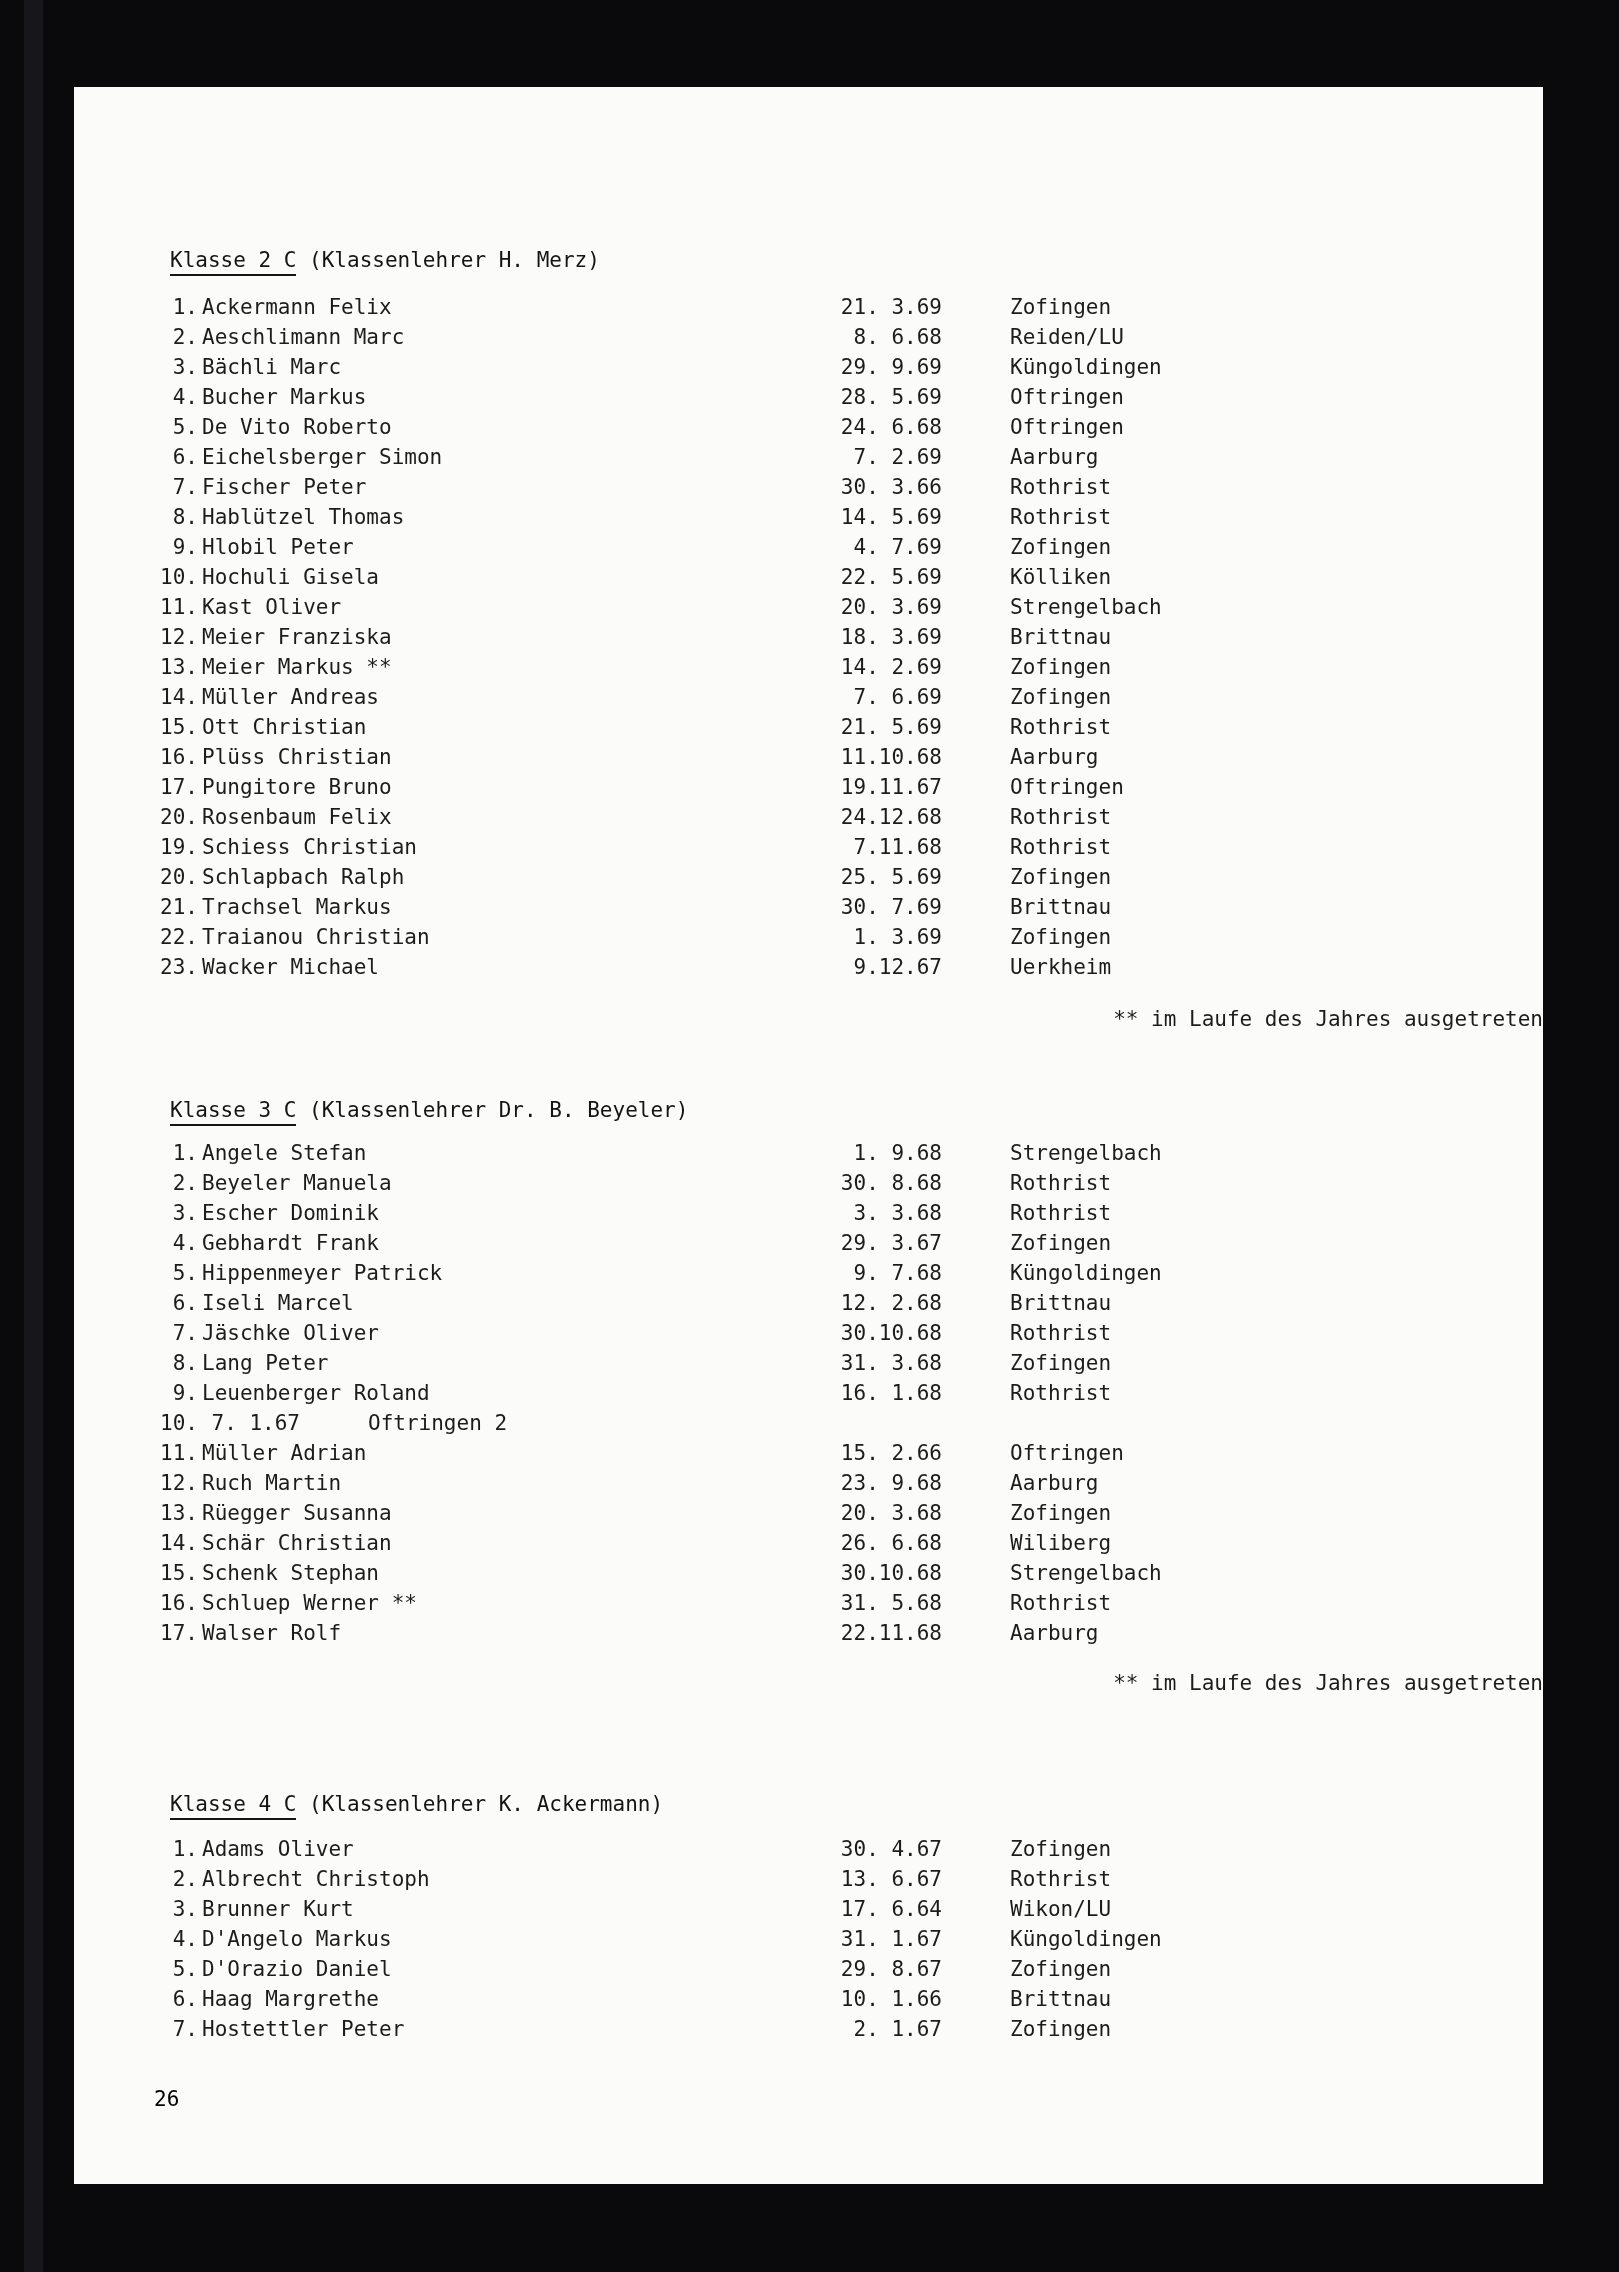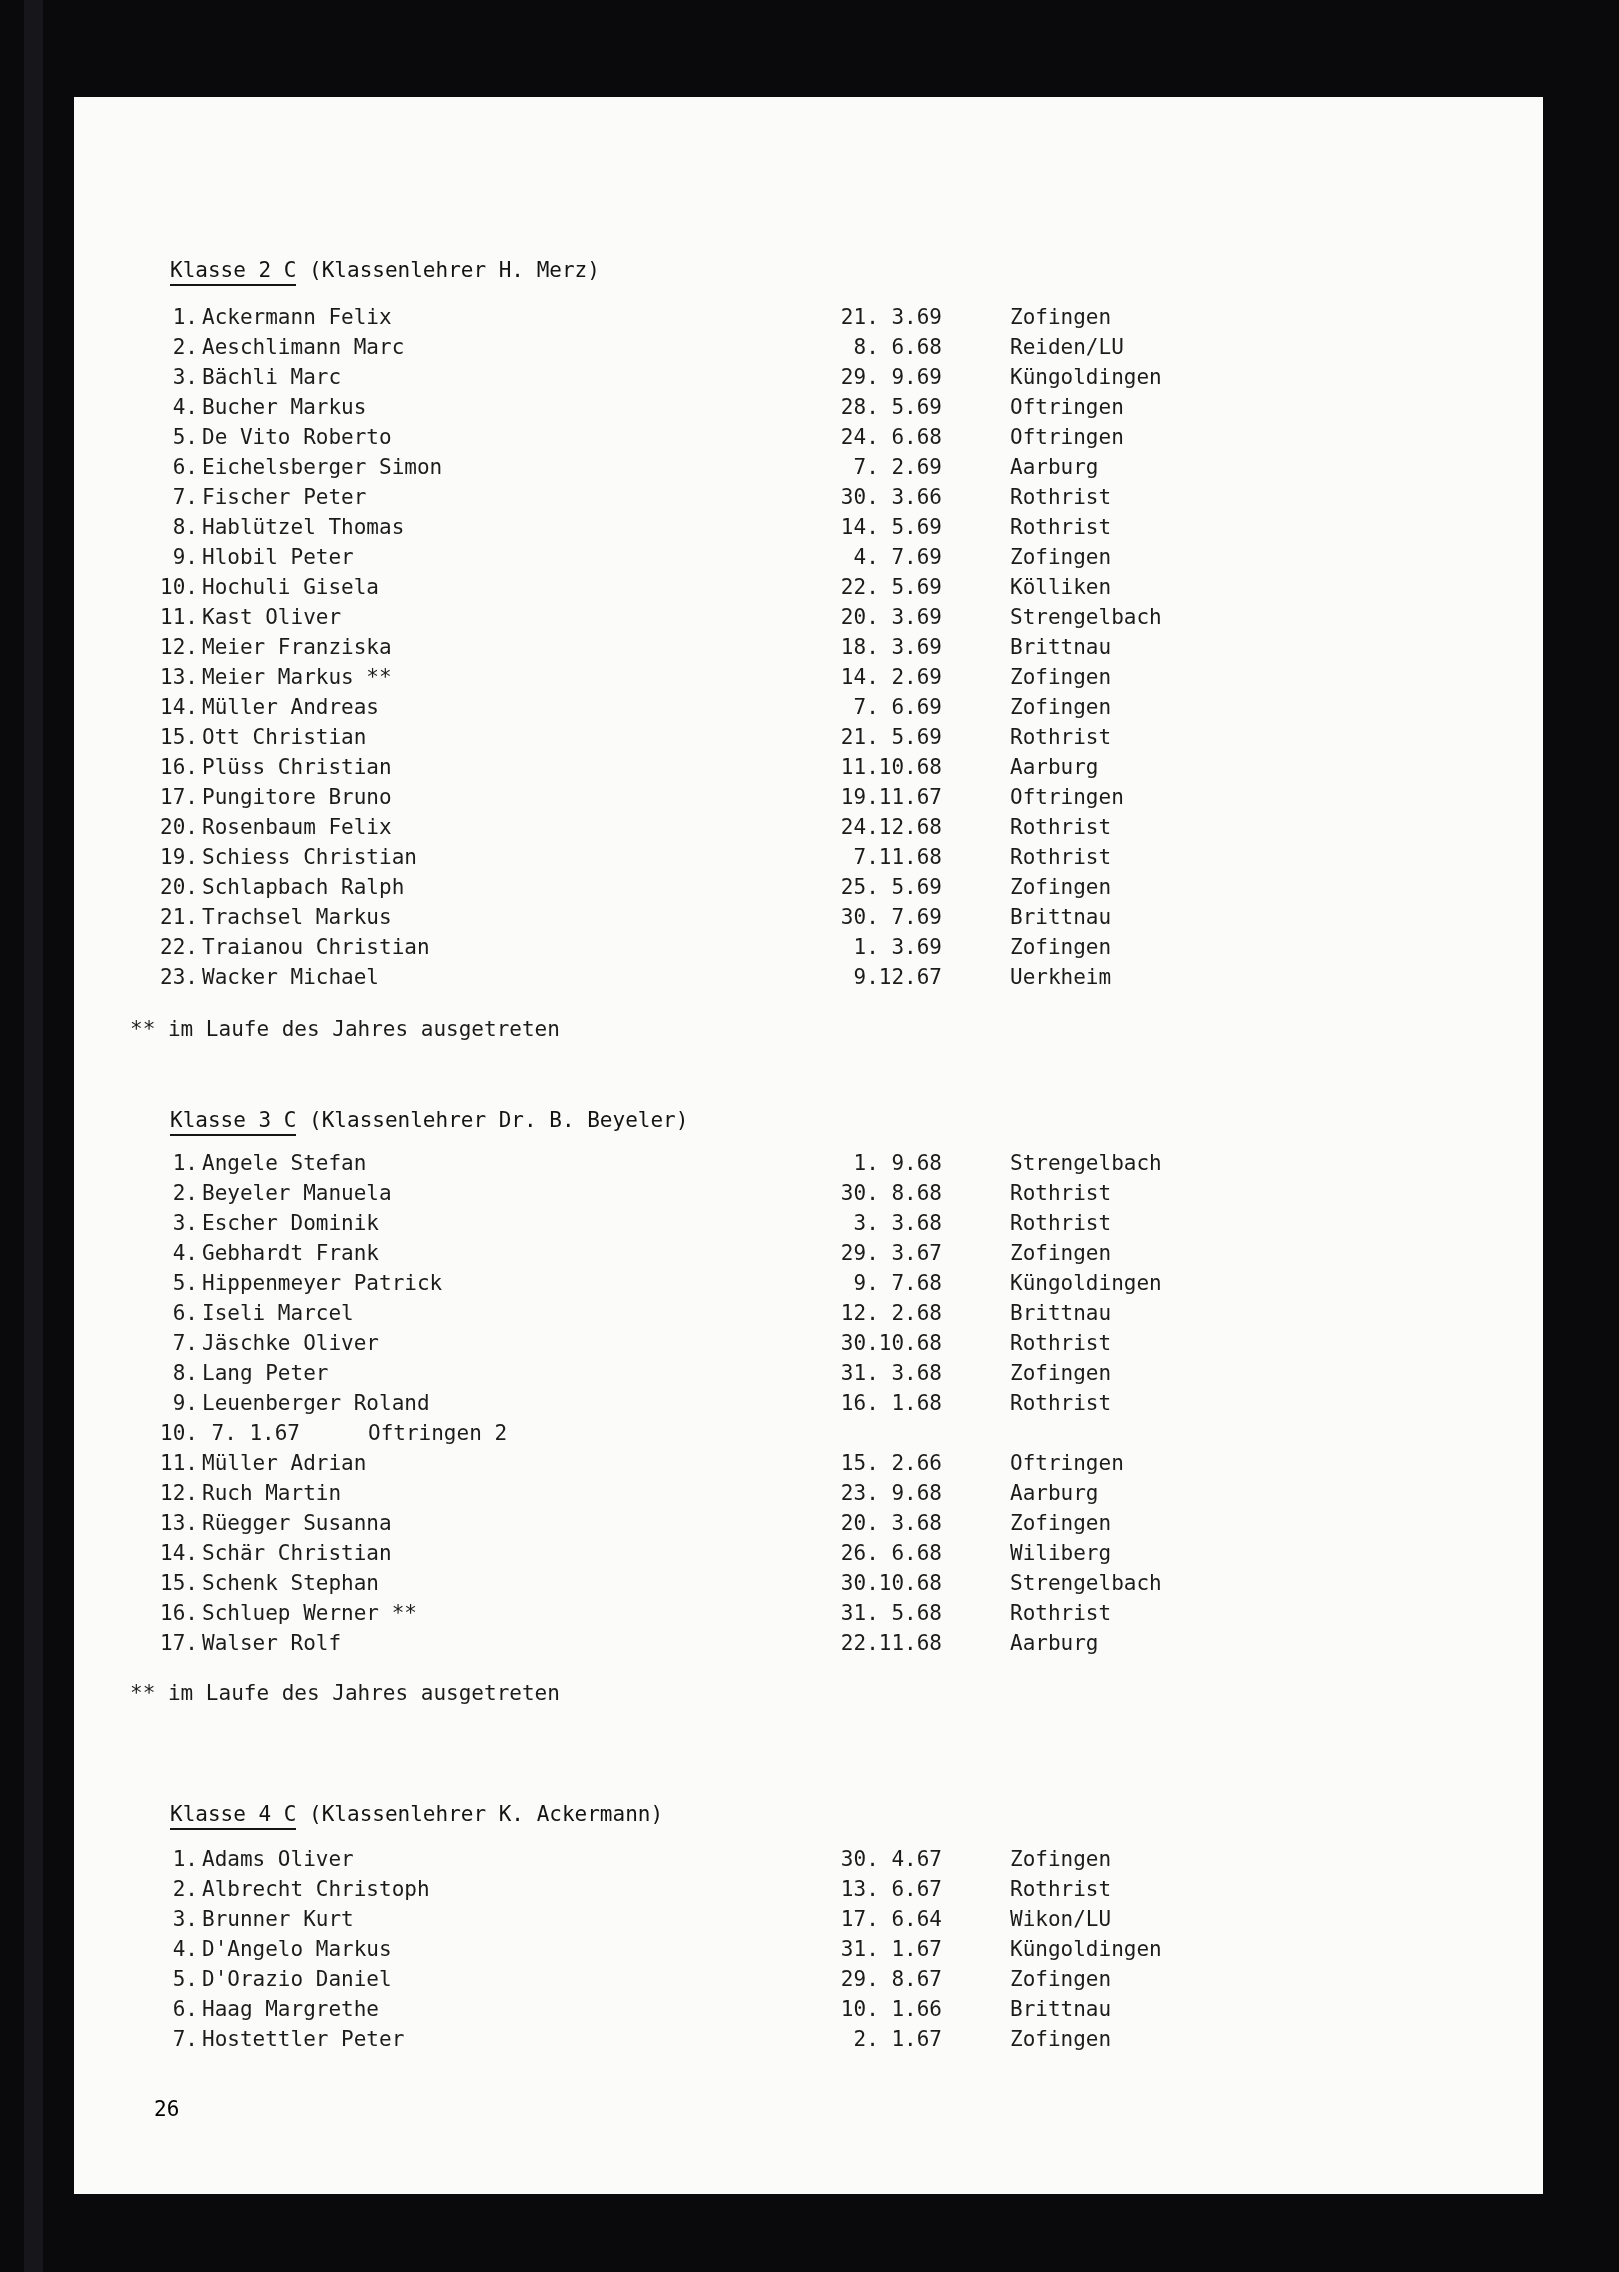--- a/index.html
+++ b/index.html
@@ -7,21 +7,21 @@
     width:1619px;height:2273px;
     background:#0a0a0c;
     position:relative;
     font-family:"DejaVu Sans Mono","Liberation Mono",monospace;
   }
   .scan-band{
     position:absolute;left:24px;top:0;width:19.4px;height:100%;
     background:#17171b;
   }
   .page{
-    position:absolute;left:74px;top:97px;width:1469px;height:2097px;
+    position:absolute;left:74px;top:87px;width:1469px;height:2097px;
     background:#fbfbfa;
     color:#1c1c1c;
     font-size:21px;line-height:30px;
     overflow:hidden;
   }
   .sec-header{
     margin-left:96px;
     white-space:pre;
     color:#141414;
   }
@@ -47,21 +47,21 @@
   .row .name{
     margin-left:4px;width:638px;white-space:pre;flex:none;
   }
   .row .date{
     width:102px;text-align:right;white-space:pre;flex:none;
   }
   .row .town{
     margin-left:68px;white-space:pre;flex:none;
   }
   .footnote{
-    margin-left:56px;white-space:pre;
+    margin-left:56px;white-space:pre;text-align:right;
   }
   .fn-0{margin-top:22px;}
   .fn-1{margin-top:20px;}
   .pagenum{
     margin-top:40px;margin-left:80px;
     color:#000000;
   }
 </style>
 </head>
 <body>

